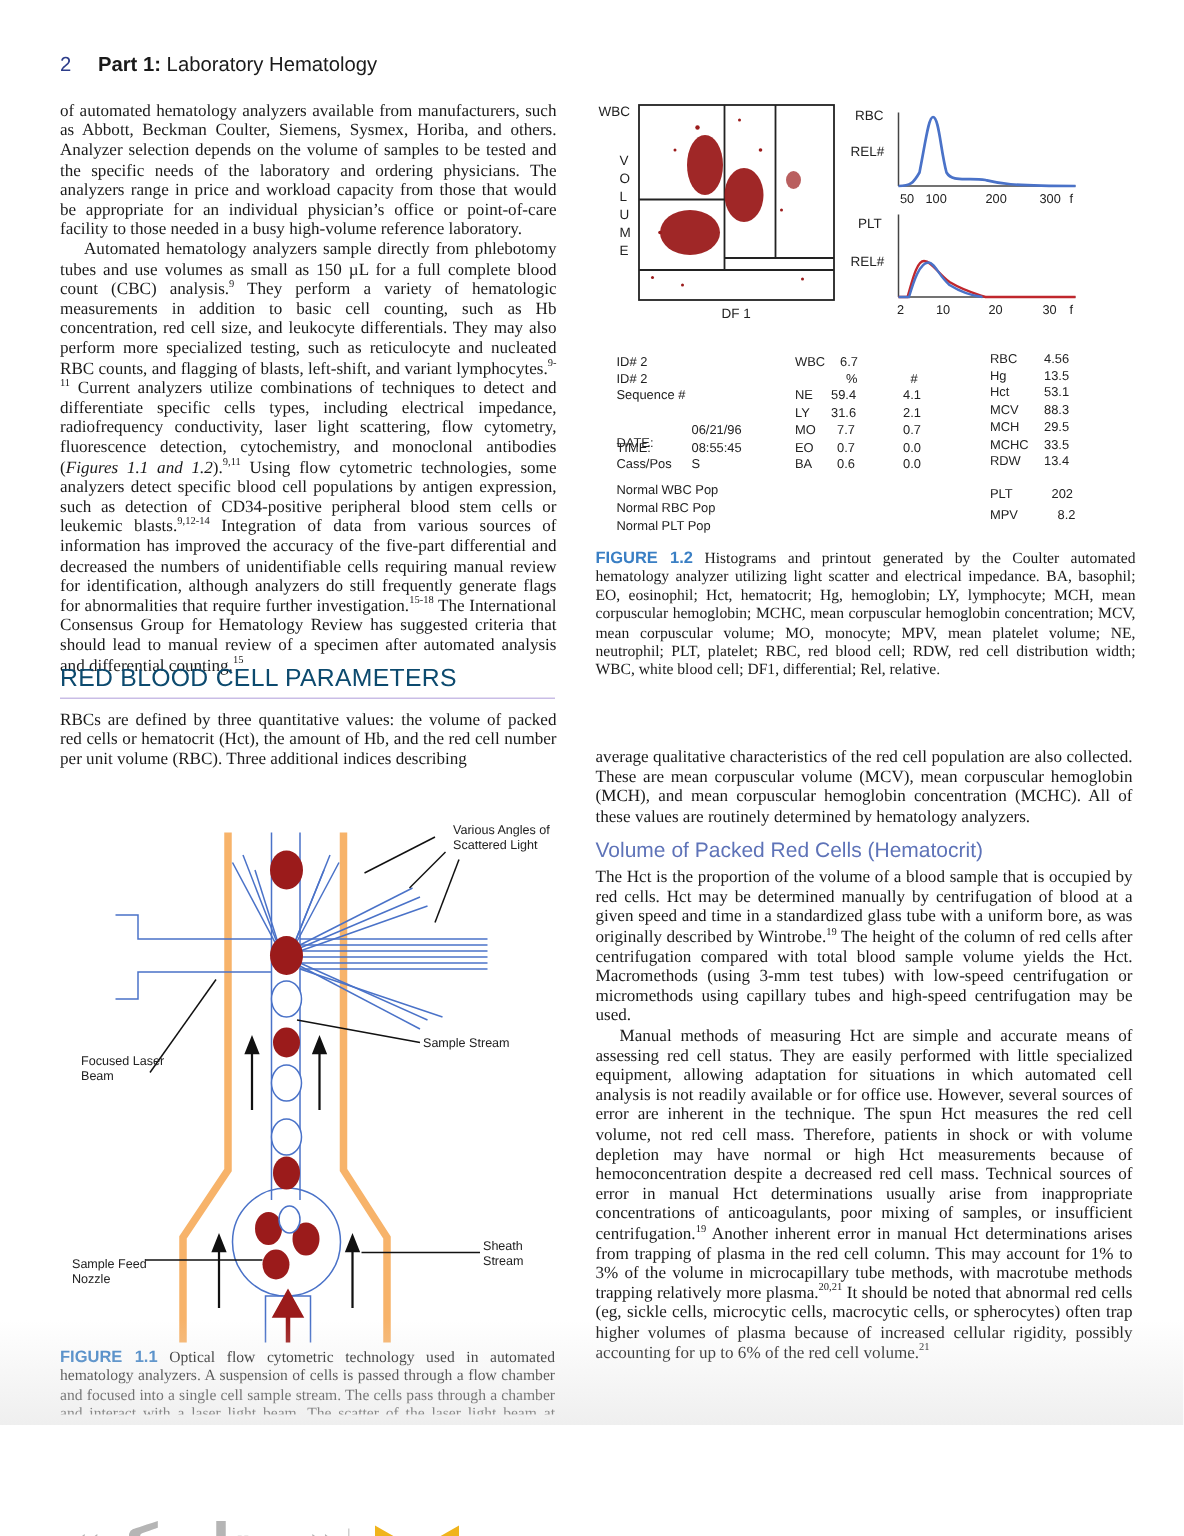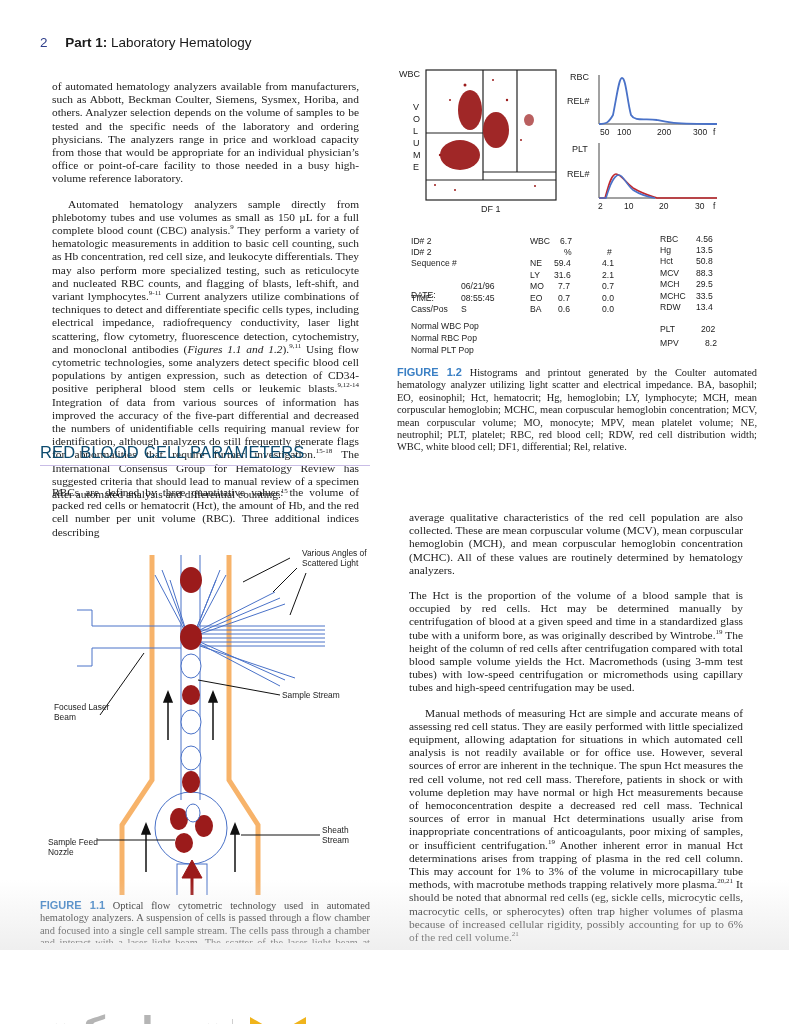--- a/index.html
+++ b/index.html
@@ -1,21 +1,21 @@
 <!DOCTYPE html>
 <html><head>
 <meta charset="utf-8">
 <style>
   html, body { margin: 0; padding: 0; background: #ffffff; }
   body { width: 789px; height: 1024px; position: relative; overflow: hidden; font-family: "Liberation Serif", serif; color: #1a1a1a; }
   .page-header { position: absolute; left: 40px; top: 35px; font-family: "Liberation Sans", sans-serif; font-size: 13.5px; }
   .page-header .num { color: #2d3d8a; margin-right: 14px; }
   .page-header .part { font-weight: bold; }
   .col { position: absolute; font-size: 11.4px; line-height: 13.2px; text-align: justify; }
-  .col p { margin: 12px; }
+  .col p { margin: 0; }
   .col p.indent { text-indent: 16px; }
   sup { font-size: 7px; line-height: 0; }
   .col-left-top { left: 40px; top: 68px; width: 331px; }
   .section-title { position: absolute; left: 40px; top: 443px; width: 330px; font-family: "Liberation Sans", sans-serif; font-size: 16.5px; color: #0c4a6e; letter-spacing: 0.2px; padding-bottom: 3px; border-bottom: 1px solid #c9bde6; }
   .col-left-mid { left: 40px; top: 474px; width: 331px; }
   .col-right-bottom { left: 397px; top: 499px; width: 358px; }
   .subsection-title { font-family: "Liberation Sans", sans-serif; font-size: 14px; color: #5e73b8; margin: 8px 0 6px 0; }
   .fig-caption { position: absolute; font-size: 10.4px; line-height: 12.4px; text-align: justify; }
   .fig-caption .fig-label { font-family: "Liberation Sans", sans-serif; font-weight: bold; color: #3a7fc4; font-size: 11px; }
   .fig12-caption { left: 397px; top: 366px; width: 360px; }
@@ -150,21 +150,21 @@
     <span class="cell" style="left:199px;top:63px">0.0</span>
     <span class="cell" style="left:127px;top:74px">BA</span>
     <span class="cell" style="left:155px;top:74px">0.6</span>
     <span class="cell" style="left:199px;top:74px">0.0</span>
 
     <span class="cell" style="left:257px;top:4px">RBC</span>
     <span class="cell" style="left:293px;top:4px">4.56</span>
     <span class="cell" style="left:257px;top:15px">Hg</span>
     <span class="cell" style="left:293px;top:15px">13.5</span>
     <span class="cell" style="left:257px;top:26px">Hct</span>
-    <span class="cell" style="left:293px;top:26px">50.8</span>
+    <span class="cell" style="left:293px;top:26px">53.1</span>
     <span class="cell" style="left:257px;top:38px">MCV</span>
     <span class="cell" style="left:293px;top:38px">88.3</span>
     <span class="cell" style="left:257px;top:49px">MCH</span>
     <span class="cell" style="left:293px;top:49px">29.5</span>
     <span class="cell" style="left:257px;top:61px">MCHC</span>
     <span class="cell" style="left:293px;top:61px">33.5</span>
     <span class="cell" style="left:257px;top:72px">RDW</span>
     <span class="cell" style="left:293px;top:72px">13.4</span>
     <span class="cell" style="left:257px;top:94px">PLT</span>
     <span class="cell" style="left:298px;top:94px">202</span>
@@ -172,20 +172,21 @@
     <span class="cell" style="left:302px;top:108px">8.2</span>
   </div>
 </div>
 
 <div class="fig-caption fig12-caption">
   <span class="fig-label">FIGURE 1.2</span><span> Histograms and printout generated by the Coulter automated hematology analyzer utilizing light scatter and electrical impedance. BA, basophil; EO, eosinophil; Hct, hematocrit; Hg, hemoglobin; LY, lymphocyte; MCH, mean corpuscular hemoglobin; MCHC, mean corpuscular hemoglobin concentration; MCV, mean corpuscular volume; MO, monocyte; MPV, mean platelet volume; NE, neutrophil; PLT, platelet; RBC, red blood cell; RDW, red cell distribution width; WBC, white blood cell; DF1, differential; Rel, relative.</span>
 </div>
 
 <div class="col col-right-bottom">
   <p>average qualitative characteristics of the red cell population are also collected. These are mean corpuscular volume (MCV), mean corpuscular hemoglobin (MCH), and mean corpuscular hemoglobin concentration (MCHC). All of these values are routinely determined by hematology analyzers.</p>
+  <div class="subsection-title">Volume of Packed Red Cells (Hematocrit)</div>
   <p><span>The Hct is the proportion of the volume of a blood sample that is occupied by red cells. Hct may be determined manually by centrifugation of blood at a given speed and time in a standardized glass tube with a uniform bore, as was originally described by Wintrobe.</span><sup>19</sup><span> The height of the column of red cells after centrifugation compared with total blood sample volume yields the Hct. Macromethods (using 3-mm test tubes) with low-speed centrifugation or micromethods using capillary tubes and high-speed centrifugation may be used.</span></p>
   <p class="indent"><span>Manual methods of measuring Hct are simple and accurate means of assessing red cell status. They are easily performed with little specialized equipment, allowing adaptation for situations in which automated cell analysis is not readily available or for office use. However, several sources of error are inherent in the technique. The spun Hct measures the red cell volume, not red cell mass. Therefore, patients in shock or with volume depletion may have normal or high Hct measurements because of hemoconcentration despite a decreased red cell mass. Technical sources of error in manual Hct determinations usually arise from inappropriate concentrations of anticoagulants, poor mixing of samples, or insufficient centrifugation.</span><sup>19</sup><span> Another inherent error in manual Hct determinations arises from trapping of plasma in the red cell column. This may account for 1% to 3% of the volume in microcapillary tube methods, with macrotube methods trapping relatively more plasma.</span><sup>20,21</sup><span> It should be noted that abnormal red cells (eg, sickle cells, microcytic cells, macrocytic cells, or spherocytes) often trap higher volumes of plasma because of increased cellular rigidity, possibly accounting for up to 6% of the red cell volume.</span><sup>21</sup></p>
 </div>
 
 <div class="fig11">
   <svg width="360" height="365" viewBox="0 0 360 365">
 
     <g stroke="#f7b36a" stroke-width="5" fill="none">
       <path d="M122 25 L122 250 L92 295 L92 368"></path>
       <path d="M199 25 L199 250 L228 295 L228 368"></path>

